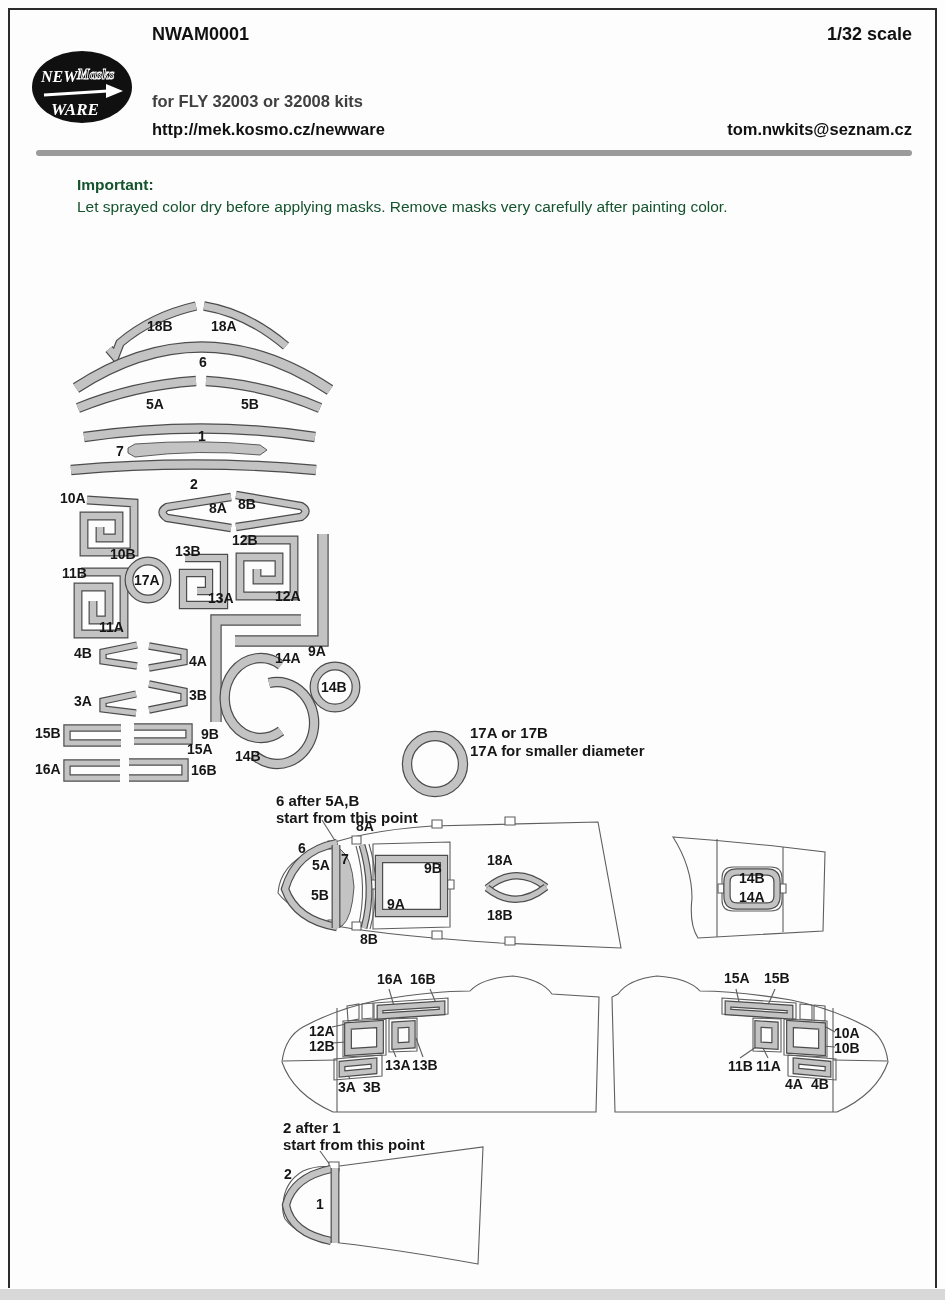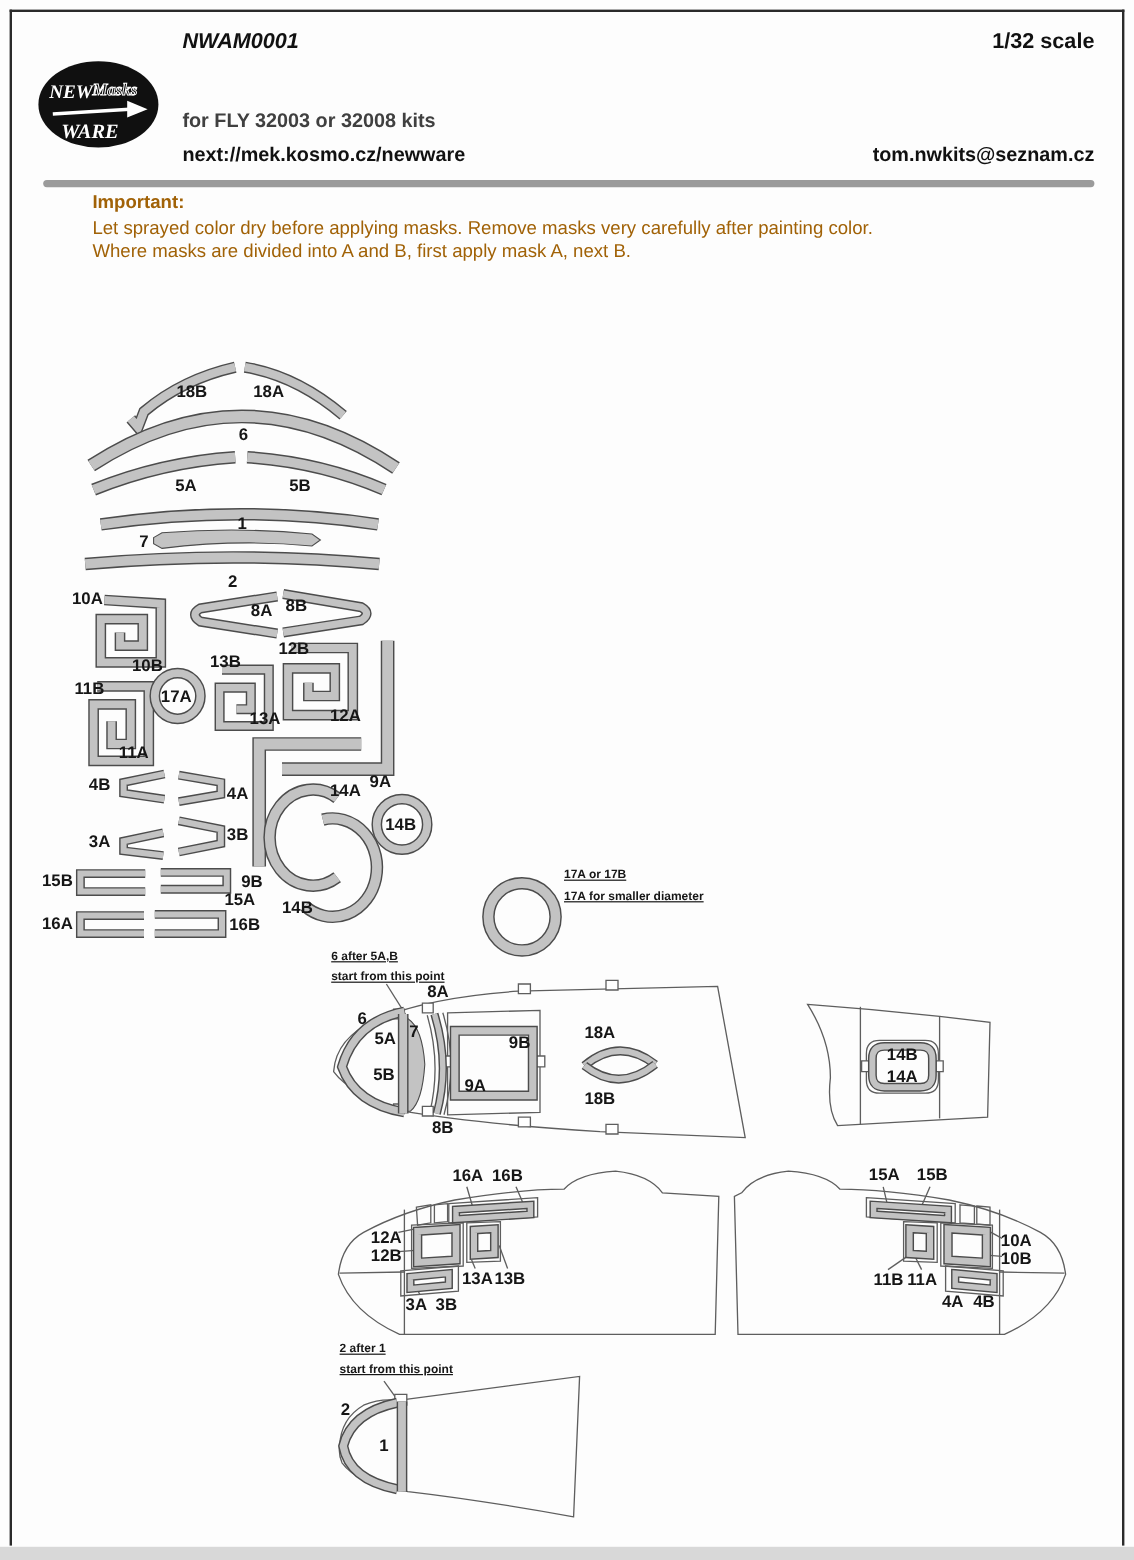--- a/index.html
+++ b/index.html
@@ -1,35 +1,35 @@
 <!DOCTYPE html>
 <html><head>
 <meta charset="utf-8">
 <style>
   html,body{margin:0;padding:0;}
   body{width:945px;height:1300px;background:#f2f2f2;font-family:"Liberation Sans",sans-serif;}
   .page{position:relative;width:945px;height:1300px;background:#fdfdfd;overflow:hidden;}
   .page-frame{position:absolute;left:8px;top:8px;width:925px;height:1278px;border:2px solid #2b2b2b;border-bottom:none;pointer-events:none;}
   .page-bottom{position:absolute;left:0;top:1289px;width:945px;height:11px;background:#d8d8d8;}
   #art{position:absolute;left:0;top:0;}
-  .h-code{position:absolute;left:152px;top:24px;font-size:18px;font-weight:bold;color:#111;font-style:italic;}
+  .h-code{position:absolute;left:152px;top:24px;font-size:18px;font-weight:bold;color:#111;}
   .h-title{position:absolute;left:152px;top:54px;font-size:23px;font-weight:bold;color:#111;}
   .h-sub{position:absolute;left:152px;top:92px;font-size:16.5px;font-weight:bold;color:#404040;}
   .h-url{position:absolute;left:152px;top:120px;font-size:16.5px;font-weight:bold;color:#111;}
   .h-scale{position:absolute;right:33px;top:24px;font-size:18px;font-weight:bold;color:#111;}
   .h-email{position:absolute;right:33px;top:120px;font-size:16.5px;font-weight:bold;color:#111;}
   .h-bar{position:absolute;left:36px;top:150px;width:876px;height:6px;background:#9b9b9b;border-radius:3px;}
   .logo{position:absolute;left:30px;top:48px;}
   .lg-it{font-family:"Liberation Serif",serif;font-style:italic;font-weight:bold;fill:#fff;}
   .lg-outline{fill:none;stroke:#fff;stroke-width:0.8;}
-  .important{position:absolute;left:77px;top:160px;color:#a16207;}
+  .important{position:absolute;left:77px;top:176px;color:#14532d;}
   .imp-h{font-size:15.5px;font-weight:bold;margin-bottom:3px;}
   .imp-l{font-size:15.5px;line-height:19px;}
   .lbl{position:absolute;font-size:14px;font-weight:bold;color:#161616;white-space:nowrap;line-height:1;z-index:3;}
-  .note{position:absolute;font-size:10px;font-weight:bold;color:#161616;white-space:nowrap;line-height:1;z-index:3;text-decoration:underline;}
+  .note{position:absolute;font-size:15px;font-weight:bold;color:#161616;white-space:nowrap;line-height:1;z-index:3;}
 </style>
 </head>
 <body>
 
 <div class="page">
 
   <svg id="art" width="945" height="1300" viewBox="0 0 945 1300">
       <path d="M322,820 L339,847" fill="none" stroke="#5e5e5e" stroke-width="1.1"></path>
       <path d="M278,893 Q280,865 313,850 Q357,831 432,826 L598,822 L621,948 L500,943 Q392,936 336,926 Q292,912 278,893 Z" fill="none" stroke="#5e5e5e" stroke-width="1.1"></path>
       <path d="M356,846 Q368,887 358,928" fill="none" stroke="#5e5e5e" stroke-width="1.1"></path>
@@ -185,29 +185,28 @@
   <svg class="logo" width="104" height="78" viewBox="0 0 104 78">
     <ellipse cx="52" cy="39" rx="50" ry="36" fill="#101010"></ellipse>
     <text x="11" y="34" font-size="16" class="lg-it">NEW</text>
     <text x="47" y="31" font-size="14" class="lg-it lg-outline">Masks</text>
     <path d="M14,47 L78,43" stroke="#fff" stroke-width="3"></path>
     <polygon points="76,36 93,43 76,50" fill="#fff"></polygon>
     <text x="21" y="67" font-size="17" class="lg-it">WARE</text>
   </svg>
   <div class="h-code">NWAM0001</div>
   <div class="h-sub">for FLY 32003 or 32008 kits</div>
-  <div class="h-url">next://mek.kosmo.cz/newware</div>
+  <div class="h-url">http://mek.kosmo.cz/newware</div>
   <div class="h-scale">1/32 scale</div>
   <div class="h-email">tom.nwkits@seznam.cz</div>
   <div class="h-bar"></div>
 
   <div class="important">
     <div class="imp-h">Important:</div>
     <div class="imp-l">Let sprayed color dry before applying masks. Remove masks very carefully after painting color.</div>
-    <div class="imp-l">Where masks are divided into A and B, first apply mask A, next B.</div>
   </div>
 
   <span class="lbl" style="left:147px;top:319px">18B</span>
   <span class="lbl" style="left:211px;top:319px">18A</span>
   <span class="lbl" style="left:199px;top:355px">6</span>
   <span class="lbl" style="left:146px;top:397px">5A</span>
   <span class="lbl" style="left:241px;top:397px">5B</span>
   <span class="lbl" style="left:198px;top:429px">1</span>
   <span class="lbl" style="left:116px;top:444px">7</span>
   <span class="lbl" style="left:190px;top:477px">2</span>

